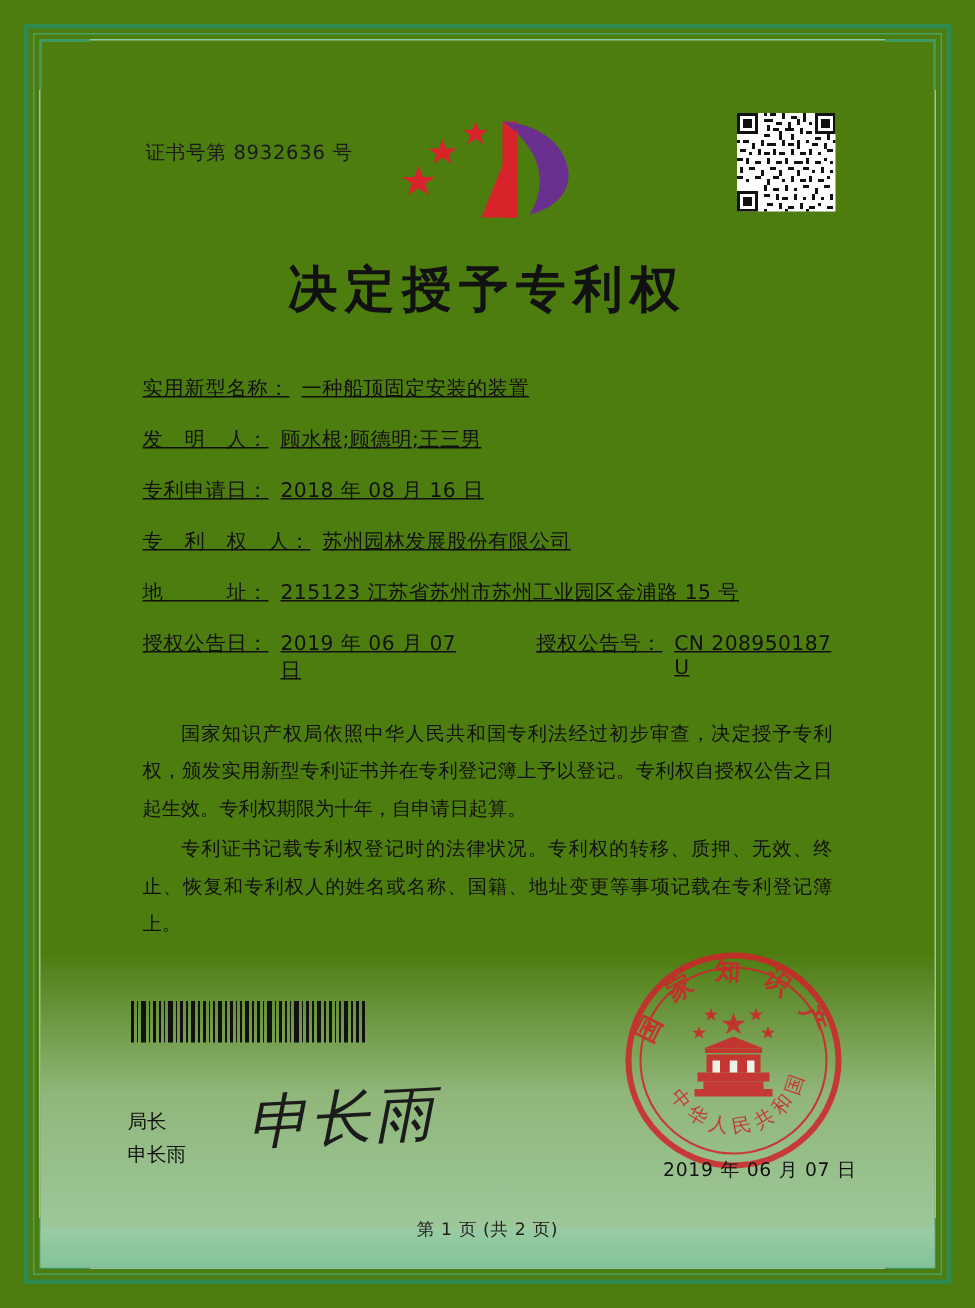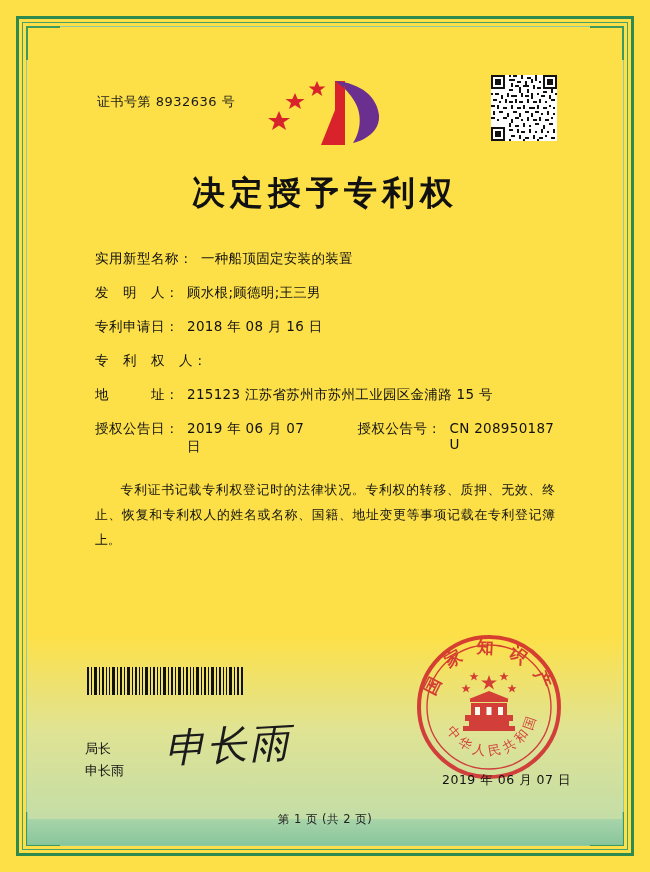--- a/index.html
+++ b/index.html
@@ -11,21 +11,21 @@
     width: 650px;
     height: 872px;
     font-family: "DejaVu Sans", "Liberation Sans", sans-serif;
     overflow: hidden;
   }
 
   .cert {
     position: relative;
     width: 650px;
     height: 872px;
-    background: #fde047;
+    background: #4d7c0f;
     box-sizing: border-box;
   }
 
   
   .border-outer {
     position: absolute;
     left: 16px;
     top: 16px;
     right: 16px;
     bottom: 16px;
@@ -139,20 +139,21 @@
 
   .fields {
     padding: 0 28px 0 30px;
   }
   .frow {
     display: flex;
     align-items: baseline;
     margin-bottom: 16px;
     font-size: 13.5px;
     color: #111;
+    text-decoration: underline;
   }
   .flabel {
     flex: 0 0 auto;
     white-space: nowrap;
     letter-spacing: 0.5px;
   }
   .fvalue {
     flex: 0 1 auto;
     margin-left: 8px;
     letter-spacing: 0.3px;
@@ -409,38 +410,40 @@
       </div>
 
 
       <div class="frow">
         <span class="flabel">专利申请日：</span>
         <span class="fvalue">2018 年 08 月 16 日</span>
       </div>
 
       <div class="frow">
         <span class="flabel">专　利　权　人：</span>
+        <span class="fvalue">苏州园林发展股份有限公司</span>
       </div>
 
       <div class="frow">
         <span class="flabel">地　　　址：</span>
         <span class="fvalue">215123 江苏省苏州市苏州工业园区金浦路 15 号</span>
       </div>
 
       <div class="frow split">
         <span class="flabel">授权公告日：</span>
         <span class="fvalue">2019 年 06 月 07 日</span>
         <span class="gap"></span>
         <span class="flabel">授权公告号：</span>
         <span class="fvalue">CN 208950187 U</span>
       </div>
 
     </div>
 
     <div class="para">
+      <p>国家知识产权局依照中华人民共和国专利法经过初步审查，决定授予专利权，颁发实用新型专利证书并在专利登记簿上予以登记。专利权自授权公告之日起生效。专利权期限为十年，自申请日起算。</p>
       <p>专利证书记载专利权登记时的法律状况。专利权的转移、质押、无效、终止、恢复和专利权人的姓名或名称、国籍、地址变更等事项记载在专利登记簿上。</p>
     </div>
 
     <svg class="barcode" viewBox="0 0 160 28" shape-rendering="crispEdges">
       <rect width="160" height="28" fill="#ffffff" fill-opacity="0"></rect>
       <g fill="#111111">
         <rect x="2" y="0" width="2" height="28"></rect>
           <rect x="6" y="0" width="1" height="28"></rect>
         <rect x="9" y="0" width="3" height="28"></rect>
           <rect x="14" y="0" width="1" height="28"></rect>

